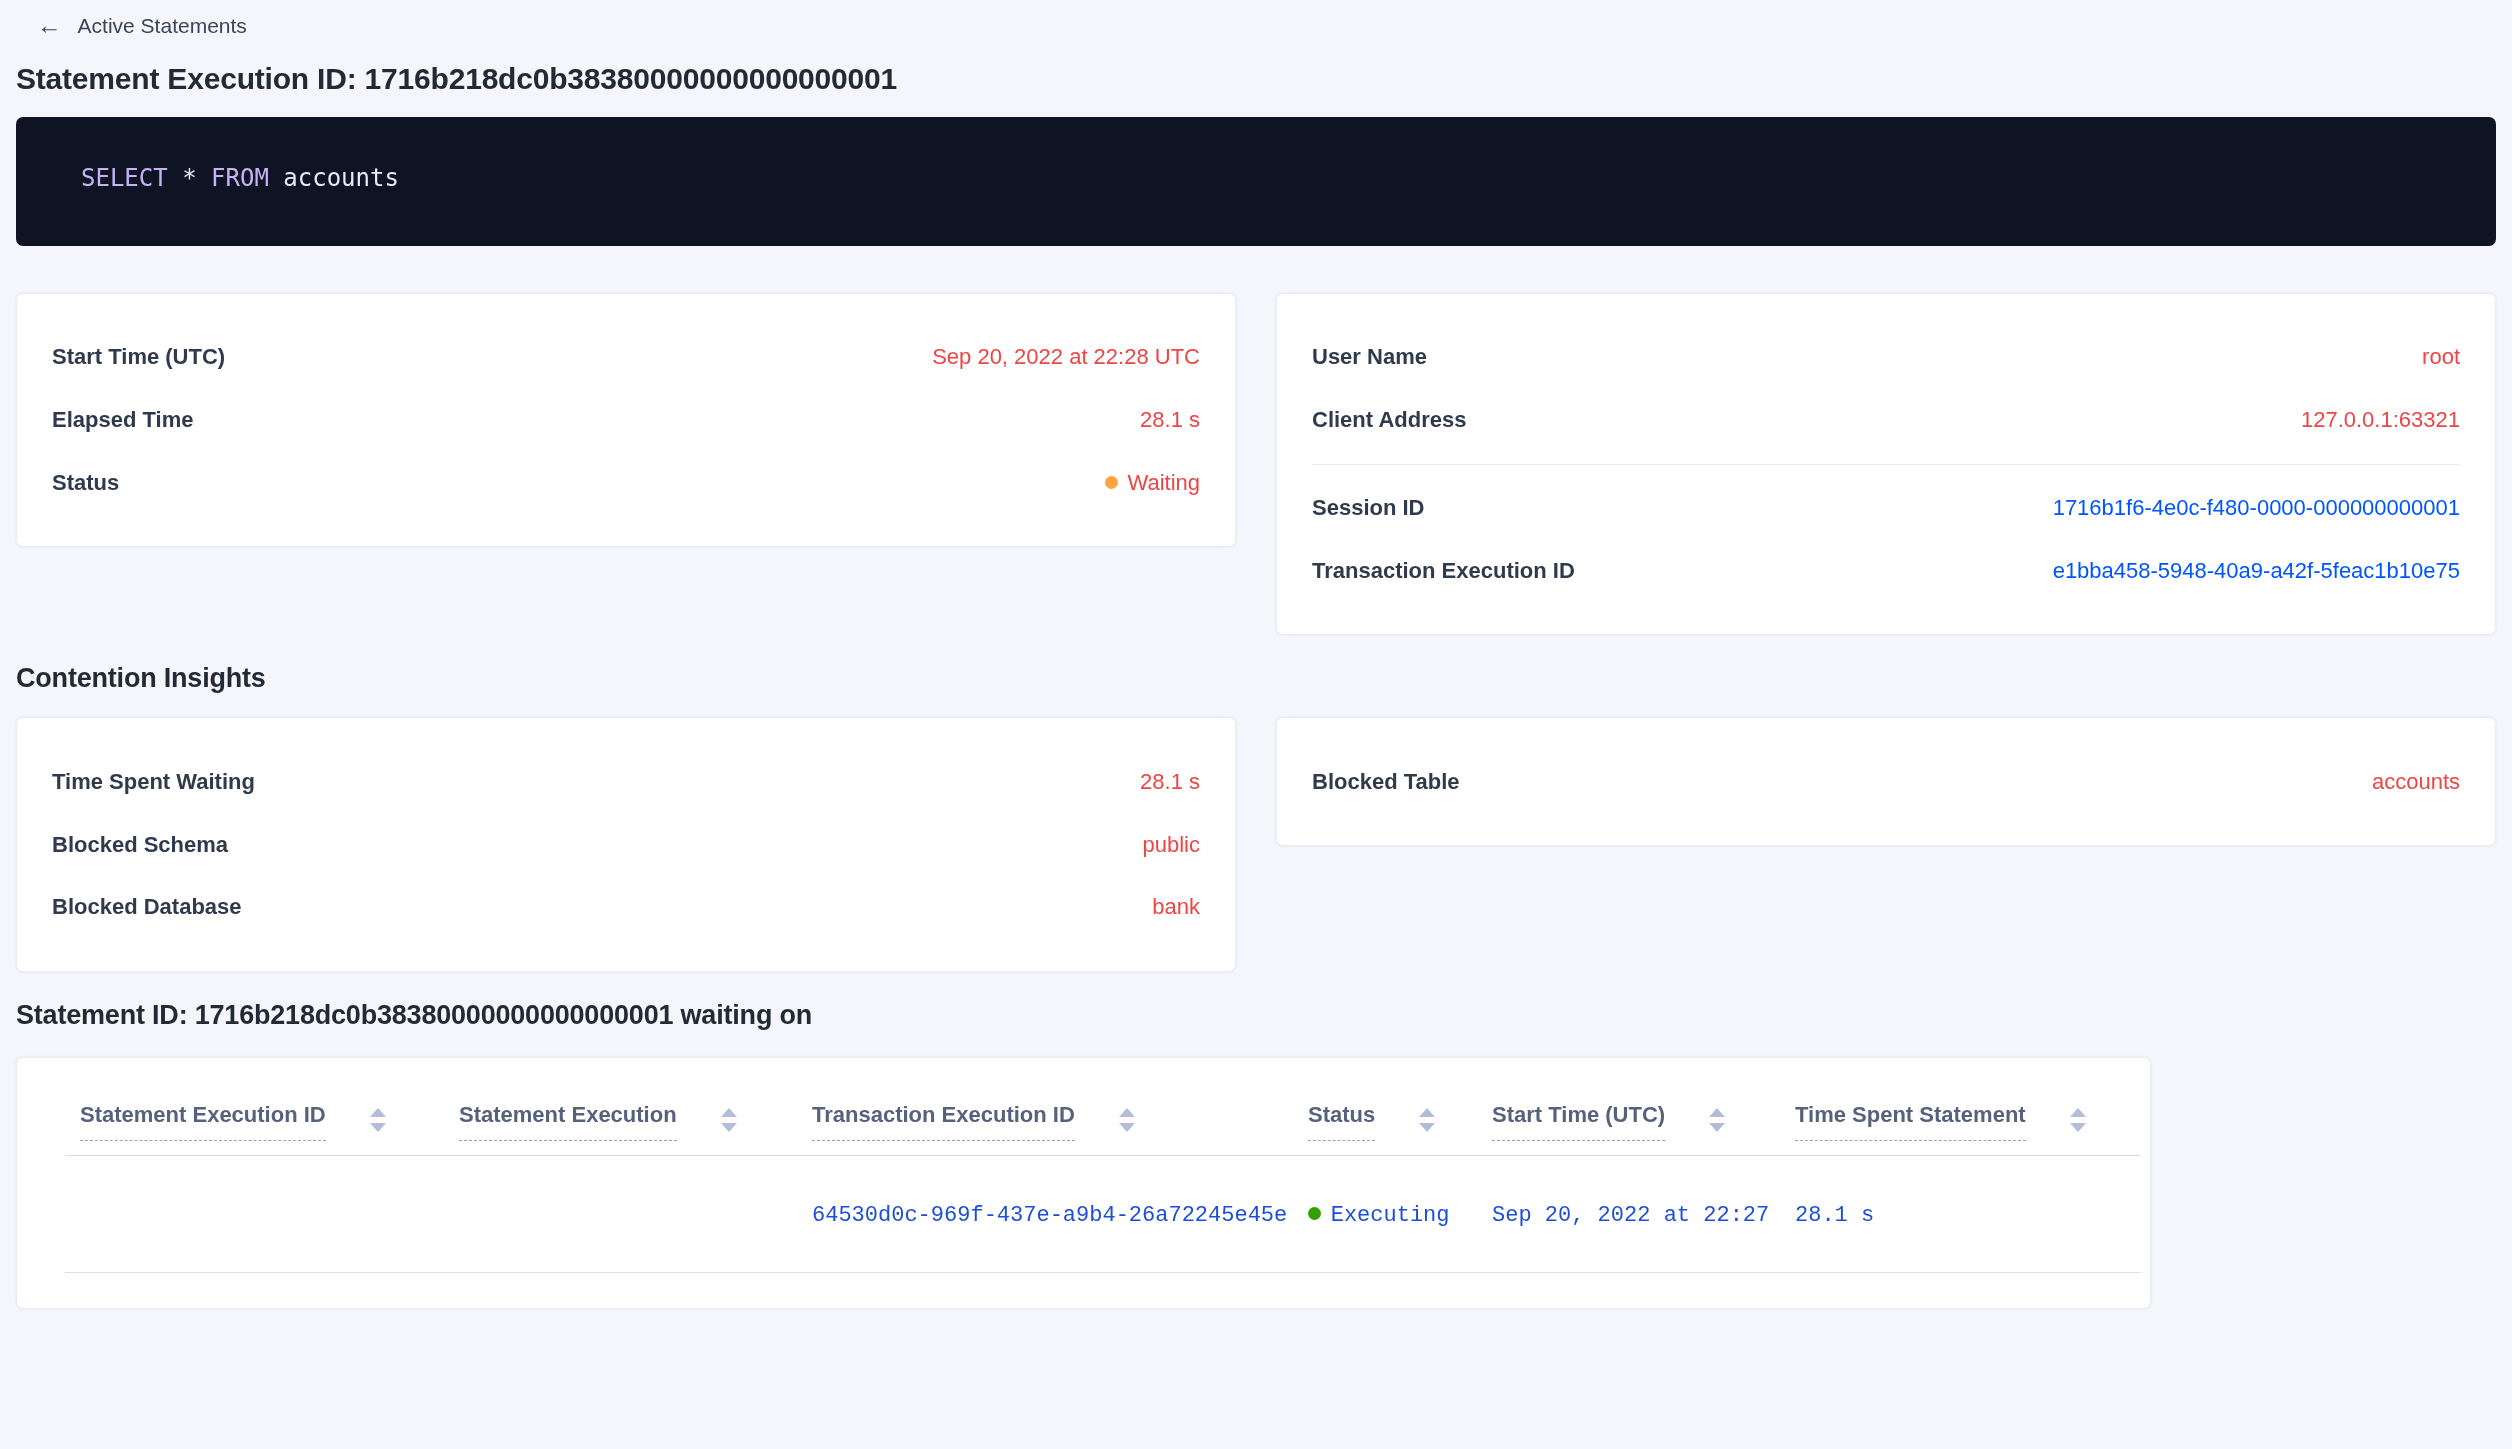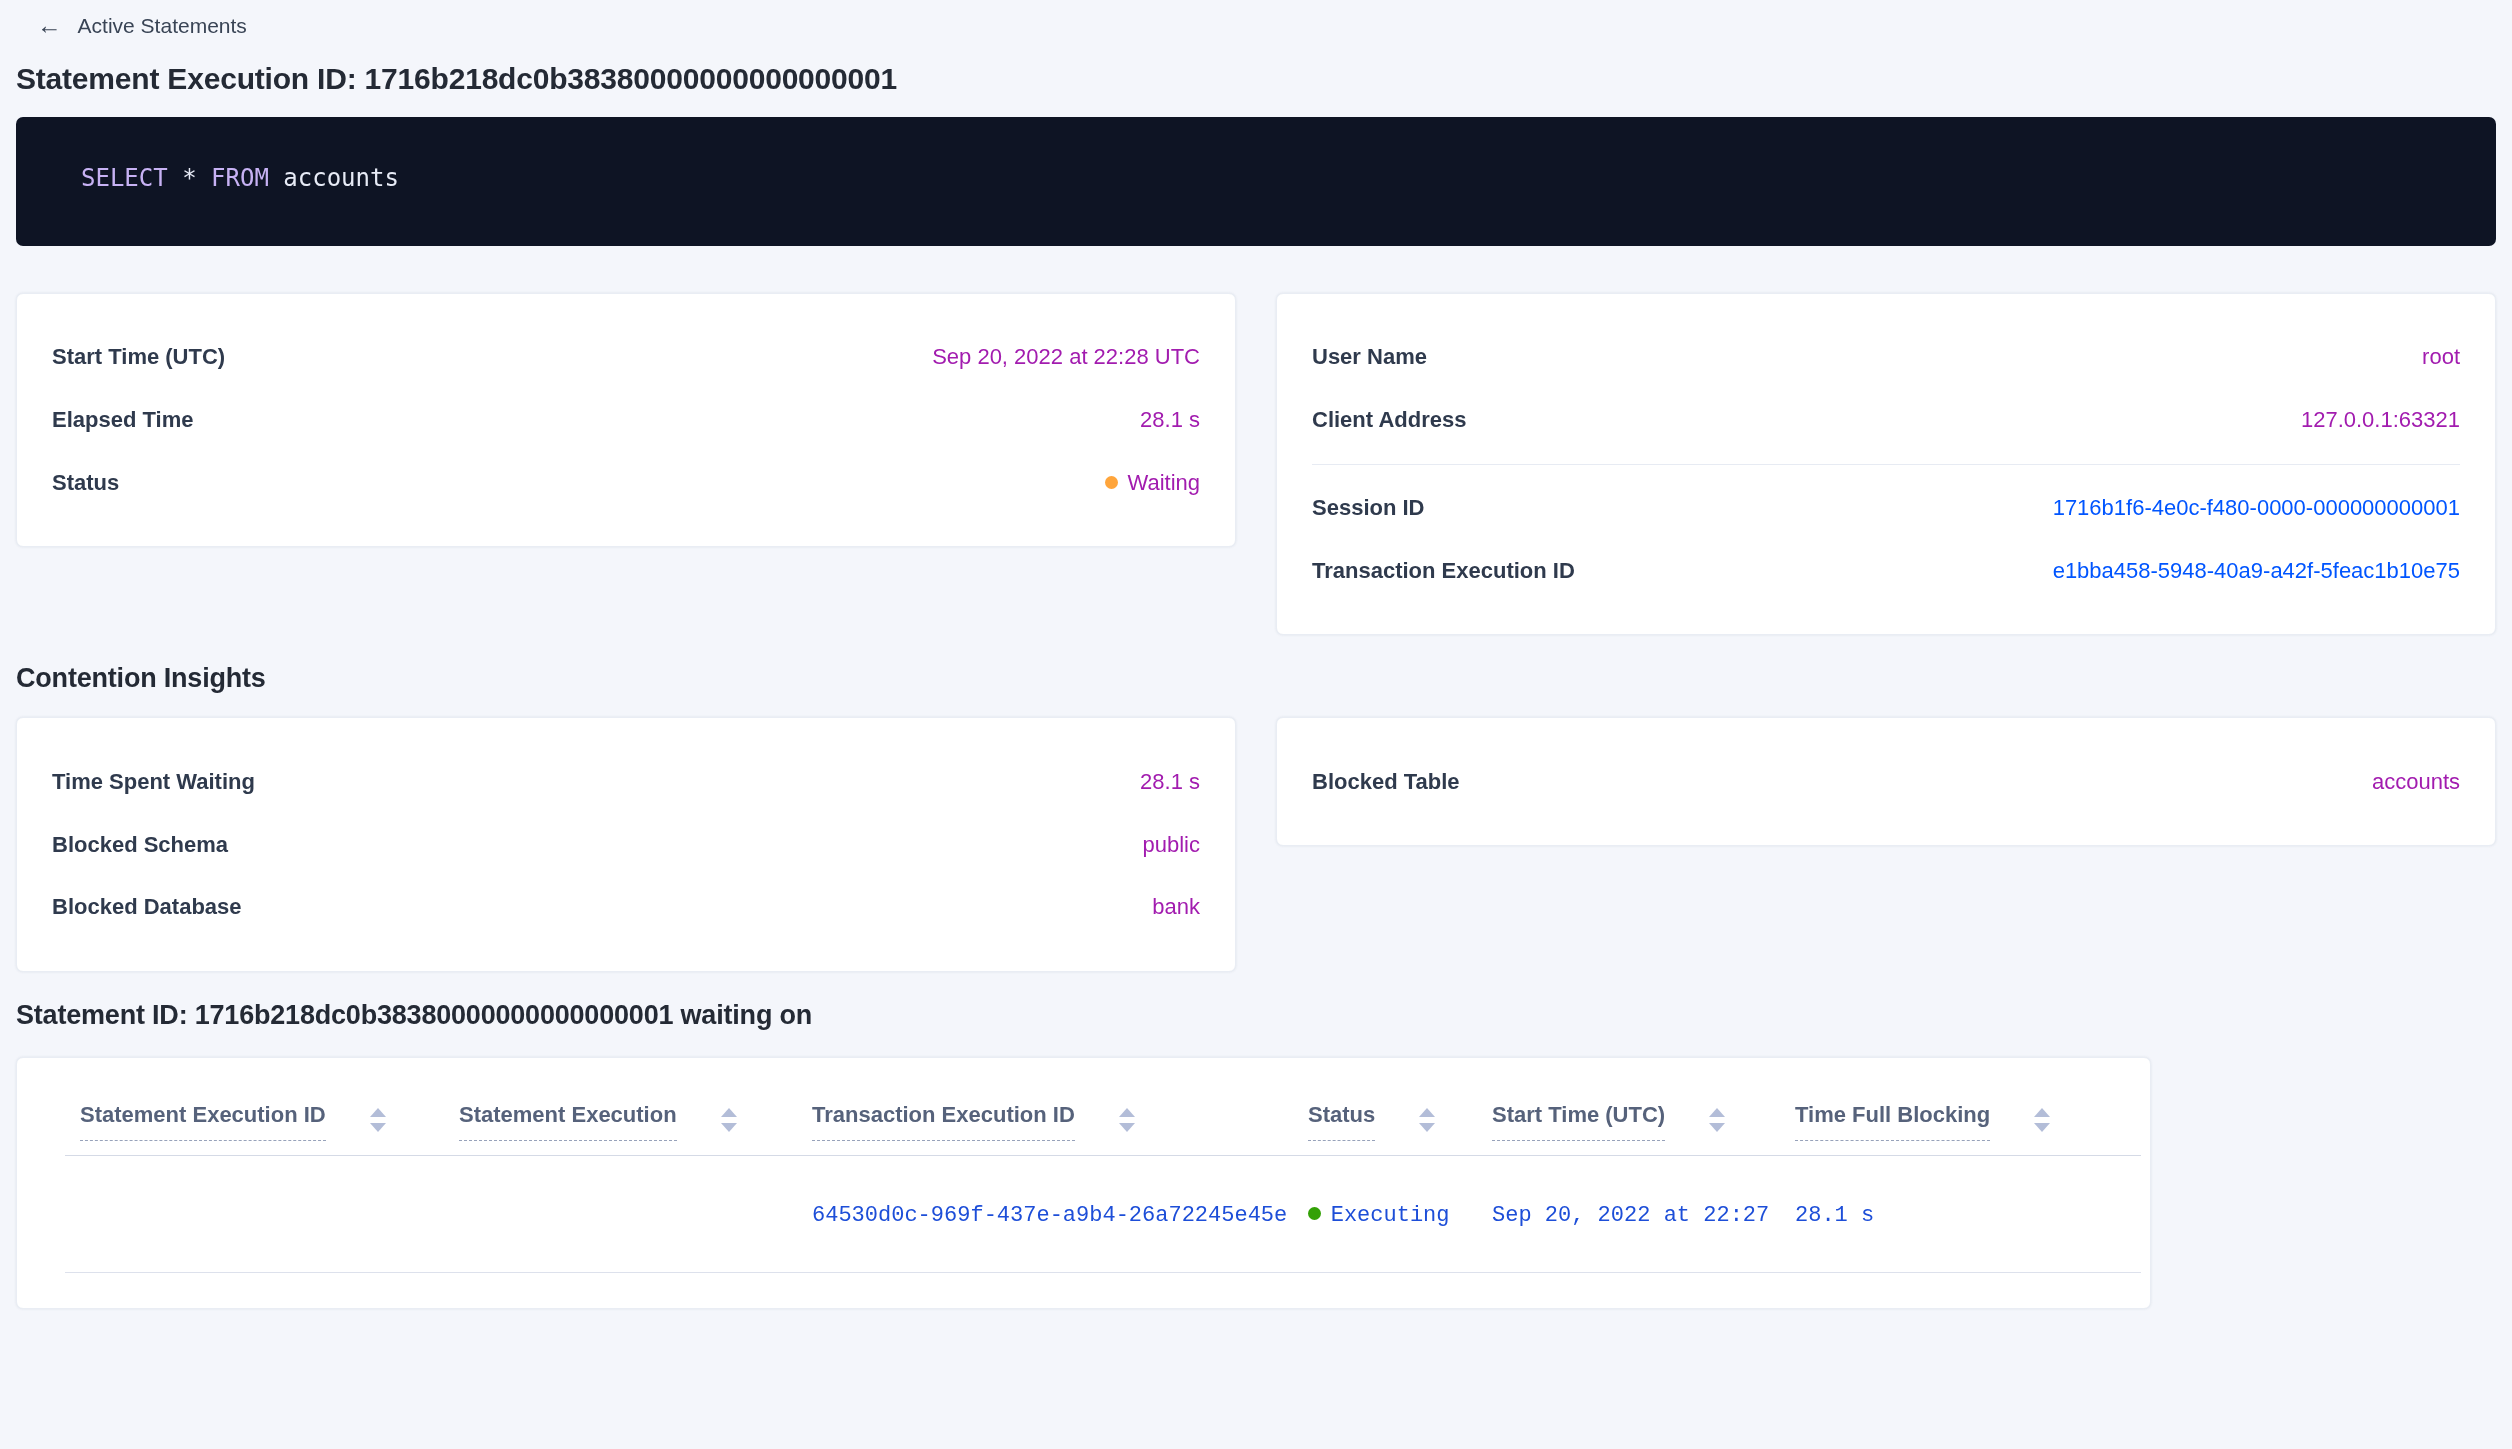--- a/index.html
+++ b/index.html
@@ -50,21 +50,21 @@
   }
   .card {
     background: #ffffff; border: 0.9px solid #e9edf4; border-radius: 7px;
     padding: 32px 35px; box-shadow: 0 0 2.6px rgba(60, 80, 110, 0.12);
   }
   .kv-row {
     display: flex; justify-content: space-between; align-items: center;
     padding: 18.4px 0; font-size: 22px;
   }
   .kv-label { font-weight: 700; color: #2f3a4d; }
-  .kv-value { color: #a21caf; text-align: right; }
+  .kv-value { color: #ef4444; text-align: right; }
   .kv-link { color: var(--color-link, #0055ff); cursor: pointer; }
   .divider { border: none; border-top: 0.9px solid #e7ebf3; margin: 12.3px 0; height: 0; }
 
   .status-dot {
     display: inline-block; width: 13px; height: 13px; border-radius: 50%;
     margin-right: 9.7px; vertical-align: middle; position: relative; top: -1.8px;
   }
   .dot-waiting { background: var(--color-waiting, #ffa53b); }
   .dot-executing { background: var(--color-executing, #33a106); }
 
@@ -225,21 +225,21 @@
           </span>
       </div>
       <div class="th">
         <span class="th-label">Start Time (UTC)</span>
         <span class="sort-arrows">
             <span class="tri-up"></span>
             <span class="tri-down"></span>
           </span>
       </div>
       <div class="th">
-        <span class="th-label">Time Full Blocking</span>
+        <span class="th-label">Time Spent Statement</span>
         <span class="sort-arrows">
             <span class="tri-up"></span>
             <span class="tri-down"></span>
           </span>
       </div>
     </div>
     <div class="tbl-head-border"></div>
 
     <div class="tbl-row">
       <div class="td"></div>

